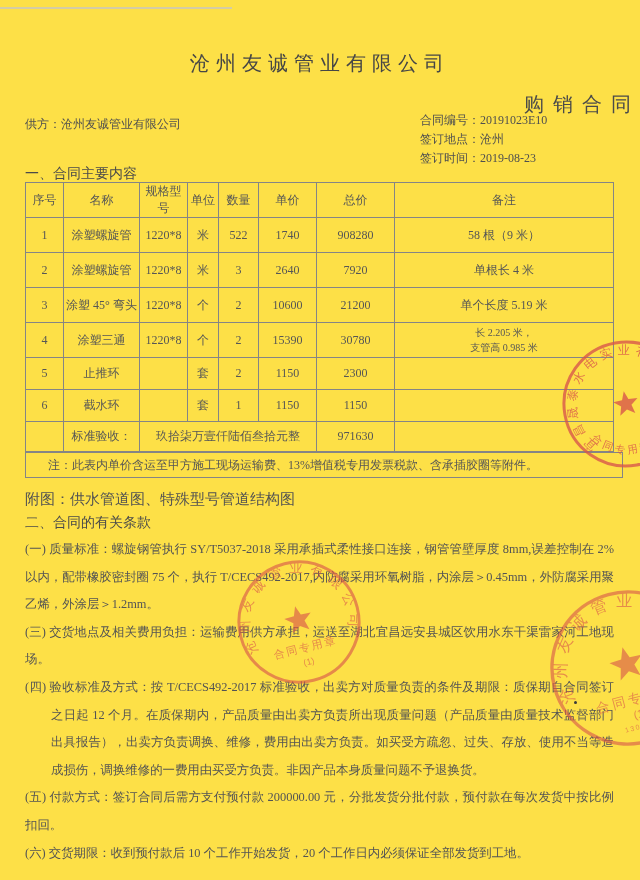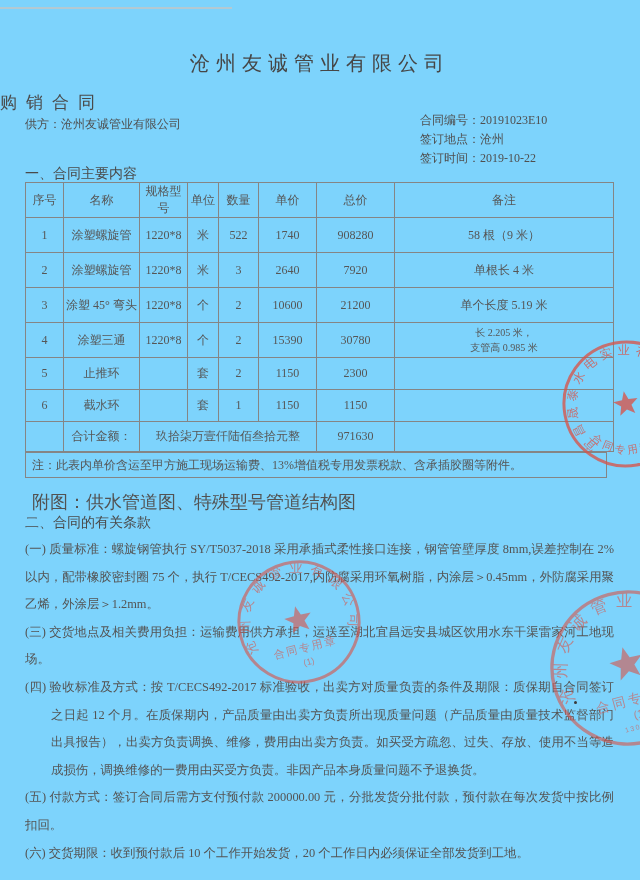--- a/index.html
+++ b/index.html
@@ -1,36 +1,36 @@
 <!DOCTYPE html>
 <html><head>
 <meta charset="utf-8">
 <style>
   html,body{margin:0;padding:0;background:#ffffff;}
   #page{
     position:relative;width:640px;height:880px;overflow:hidden;
-    background:#7dd3fc;color:#4e4e4e;
+    background:#fde047;color:#4e4e4e;
     font-family:"Liberation Serif", serif;
   }
   .abs{position:absolute;}
   .company-title{top:50px;left:0;width:100%;text-align:center;font-size:20px;letter-spacing:6px;color:#464646;}
-  .doc-title{top:91px;left:0;width:100%;text-align:left;font-size:17px;letter-spacing:9px;color:#4a4a4a;}
+  .doc-title{top:91px;left:0;width:100%;text-align:right;font-size:20px;letter-spacing:9px;color:#4a4a4a;}
   .info{font-size:12px;color:#4f4f4f;}
   .info-right div{line-height:19px;}
   .section-title{font-size:14px;color:#4a4a4a;}
   .contract-table{border-collapse:collapse;table-layout:fixed;width:588px;font-size:12px;color:#565656;}
   .contract-table td,.contract-table th{border:1px solid #858585;text-align:center;padding:0;font-weight:normal;overflow:hidden;}
   .contract-table .h{height:30px;}
   .r35{height:35px;}
   .r32{height:32px;}
   .rtot{height:30px;}
   .remark-2line{white-space:pre-line;line-height:15px;font-size:10px;}
   .note-box{left:25px;top:452px;width:574px;height:24px;border:1px solid #858585;
-    font-size:12px;line-height:24px;padding-left:6px;color:#555;}
-  .attach-line{left:32px;top:490px;font-size:18px;color:#525252;}
+    font-size:12px;line-height:24px;padding-left:22px;color:#555;}
+  .attach-line{left:25px;top:490px;font-size:15px;color:#525252;}
   .clauses{left:25px;top:536px;width:589px;font-size:12.4px;line-height:27.6px;color:#545454;text-align:justify;}
   .clause{margin:0;}
   .clause.hang{padding-left:26px;text-indent:-26px;}
   .scan-line{left:0;top:7px;width:232px;height:2px;background:#c6c6c4;opacity:.75;}
   .speck{left:574px;top:701px;width:3px;height:3px;background:#3a3a3a;border-radius:50%;}
   .stamp{position:absolute;pointer-events:none;}
   .stamp text{font-family:"Liberation Sans", sans-serif;}
 </style>
 </head>
 <body>
@@ -40,21 +40,21 @@
   <div class="abs scan-line"></div>
 
   <div class="abs company-title">沧州友诚管业有限公司</div>
   <div class="abs doc-title">购销合同</div>
 
   <div class="abs info" style="left:25px;top:116px;"><span>供方：</span><span>沧州友诚管业有限公司</span></div>
 
   <div class="abs info info-right" style="left:420px;top:111px;">
     <div><span>合同编号：</span><span>20191023E10</span></div>
     <div><span>签订地点：</span><span>沧州</span></div>
-    <div><span>签订时间：</span><span>2019-10-22</span></div>
+    <div><span>签订时间：</span><span>2019-08-23</span></div>
   </div>
 
   <div class="abs section-title" style="left:25px;top:165px;">一、合同主要内容</div>
 
   <table class="contract-table abs" style="left:25px;top:182px;">
     <colgroup>
       <col style="width:38px">
         <col style="width:76px">
         <col style="width:48px">
         <col style="width:31px">
@@ -130,21 +130,21 @@
       <td>截水环</td>
       <td></td>
       <td>套</td>
       <td>1</td>
       <td>1150</td>
       <td>1150</td>
       <td></td>
     </tr>
     <tr class="rtot">
       <td></td>
-      <td>合计金额：</td>
+      <td>标准验收：</td>
       <td colspan="4">玖拾柒万壹仟陆佰叁拾元整</td>
       <td>971630</td>
       <td></td>
     </tr>
   </tbody>
     </table>
 
   <div class="abs note-box">注：此表内单价含运至甲方施工现场运输费、13%增值税专用发票税款、含承插胶圈等附件。</div>
 
   <div class="abs attach-line">附图：供水管道图、特殊型号管道结构图</div>

